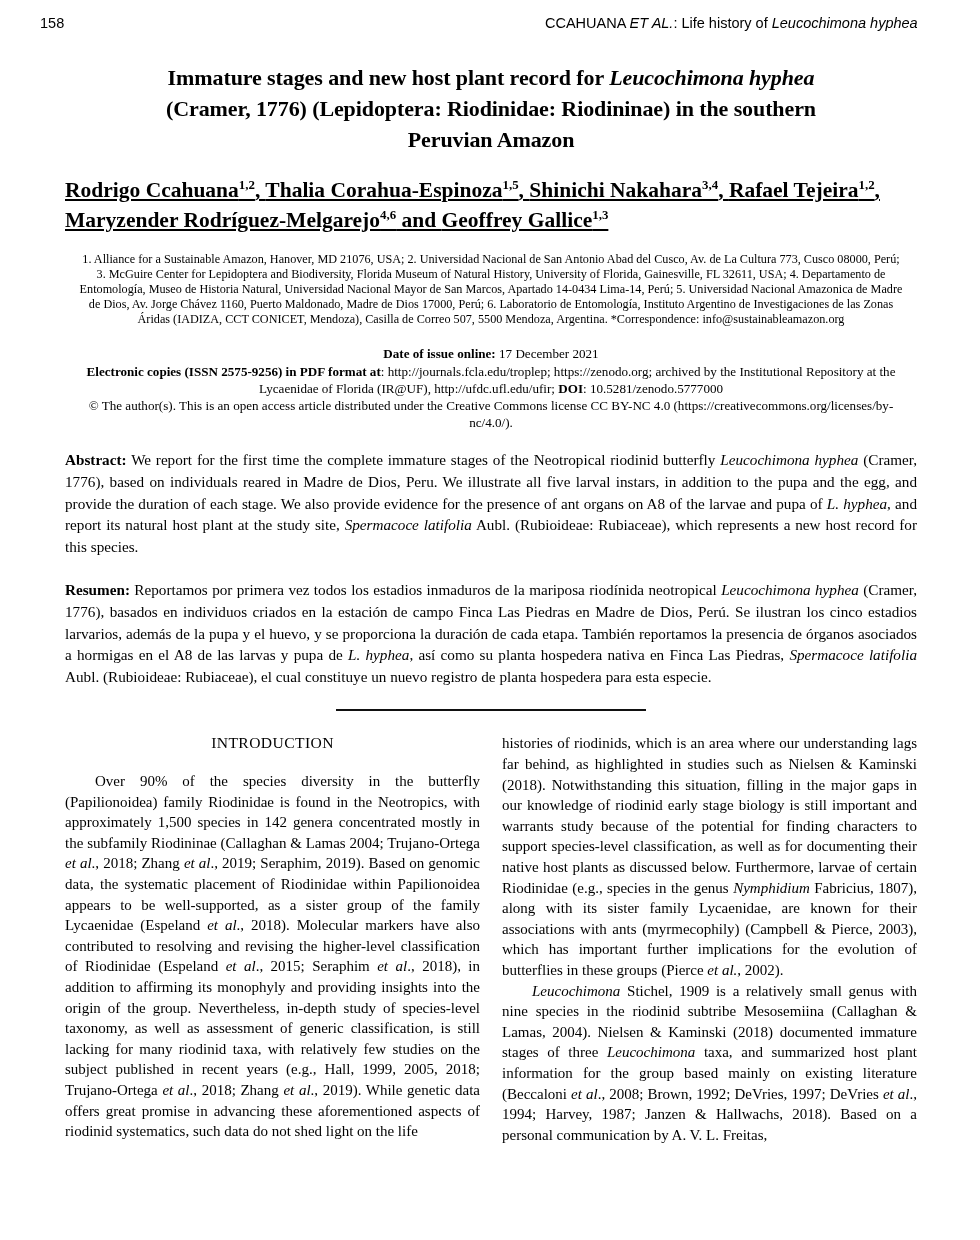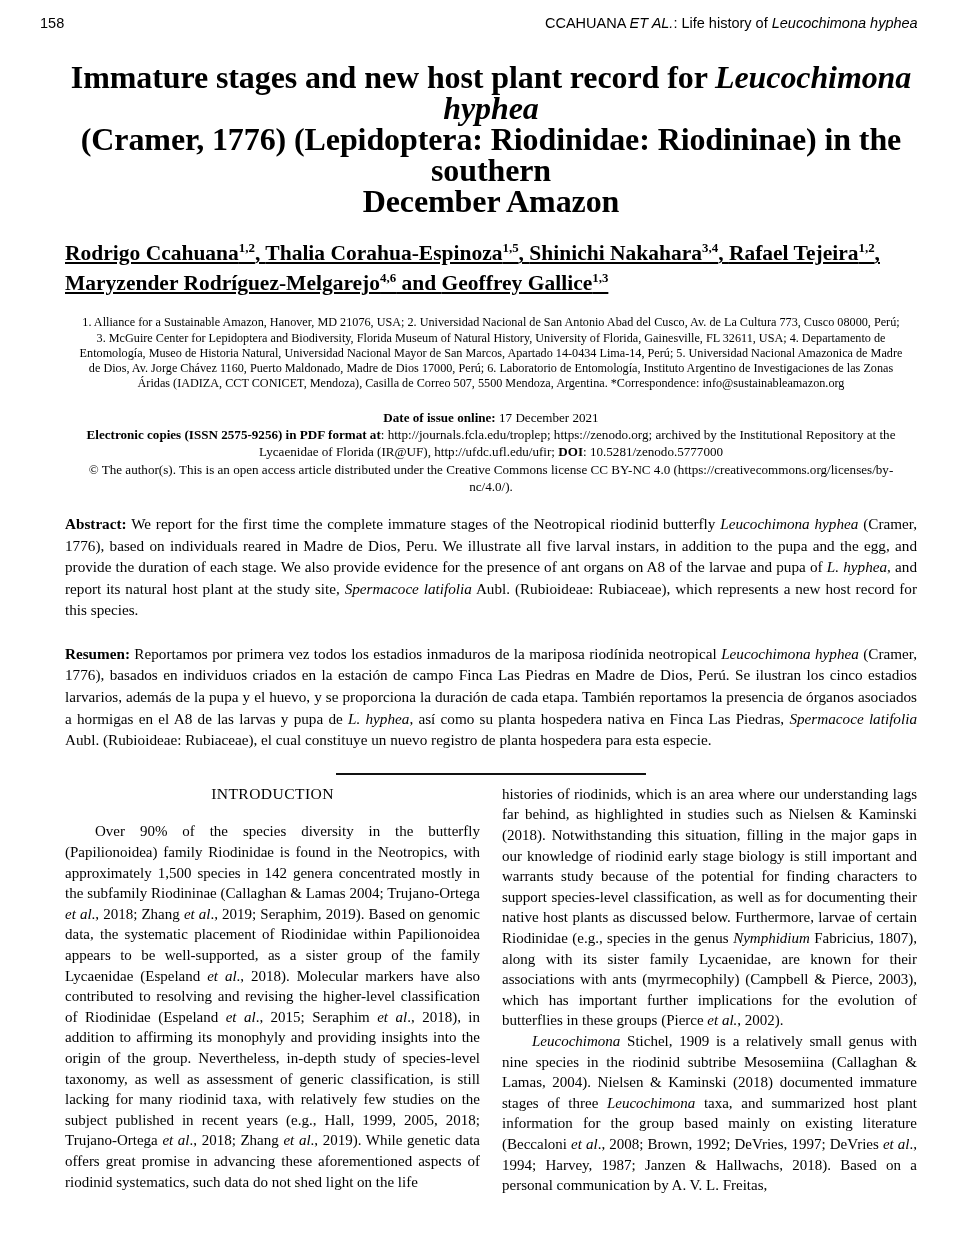--- a/index.html
+++ b/index.html
@@ -57,21 +57,21 @@
   .content {
     position: absolute;
     left: 65px;
     top: 0;
     width: 852px;
   }
   .title {
     margin-top: 62px;
     text-align: center;
     font-weight: bold;
-    font-size: 32px;
+    font-size: 22px;
     line-height: 31px;
     letter-spacing: -0.1px;
   }
   .title .ital { font-style: italic; }
 
   .authors {
     margin-top: 20px;
     text-align: left;
     font-weight: bold;
     font-size: 21.5px;
@@ -129,21 +129,21 @@
     justify-content: center;
   }
   .divider {
     width: 310px;
     height: 0;
     border-top: 2.2px solid #111111;
   }
 
   
   .columns {
-    margin-top: 9px;
+    margin-top: 22px;
     display: flex;
     gap: 22px;
   }
   .col {
     width: 415px;
     font-size: 15.0px;
     line-height: 20.6px;
     text-align: justify;
   }
   .section-head {
@@ -165,21 +165,21 @@
 
 <div class="page">
 
   <div class="running-head">
     <span class="rh-pagenum">158</span>
     <span class="rh-right"><span>CCAHUANA </span><span class="ital">ET AL.</span><span>:  Life history of </span><span class="ital">Leucochimona hyphea</span></span>
   </div>
 
   <div class="content">
 
-    <h1 class="title"><span>Immature stages and new host plant record for </span><span class="ital">Leucochimona hyphea</span><br><span>(Cramer, 1776) (Lepidoptera: Riodinidae: Riodininae) in the southern</span><br><span>December Amazon</span></h1>
+    <h1 class="title"><span>Immature stages and new host plant record for </span><span class="ital">Leucochimona hyphea</span><br><span>(Cramer, 1776) (Lepidoptera: Riodinidae: Riodininae) in the southern</span><br><span>Peruvian Amazon</span></h1>
 
     <div class="authors"><span><span>Rodrigo Ccahuana</span><sup>1,2</sup><span>, </span></span><span><span>Thalia Corahua-Espinoza</span><sup>1,5</sup><span>, </span></span><span><span>Shinichi Nakahara</span><sup>3,4</sup><span>, </span></span><span><span>Rafael Tejeira</span><sup>1,2</sup><span>, </span></span><span><span>Maryzender Rodríguez-Melgarejo</span><sup>4,6</sup><span> and </span></span><span><span>Geoffrey Gallice</span><sup>1,3</sup></span></div>
 
     <div class="affiliations">1. Alliance for a Sustainable Amazon, Hanover, MD 21076, USA; 2. Universidad Nacional de San Antonio Abad del Cusco, Av. de La Cultura 773, Cusco 08000, Perú; 3. McGuire Center for Lepidoptera and Biodiversity, Florida Museum of Natural History, University of Florida, Gainesville, FL 32611, USA; 4. Departamento de Entomología, Museo de Historia Natural, Universidad Nacional Mayor de San Marcos, Apartado 14-0434 Lima-14, Perú; 5. Universidad Nacional Amazonica de Madre de Dios, Av. Jorge Chávez 1160, Puerto Maldonado, Madre de Dios 17000, Perú; 6. Laboratorio de Entomología, Instituto Argentino de Investigaciones de las Zonas Áridas (IADIZA, CCT CONICET, Mendoza), Casilla de Correo 507, 5500 Mendoza, Argentina. *Correspondence: info@sustainableamazon.org</div>
 
     <div class="pubinfo">
       <div><b>Date of issue online:</b><span> 17 December 2021</span></div>
       <div><b>Electronic copies (ISSN 2575-9256) in PDF format at</b><span>: http://journals.fcla.edu/troplep; https://zenodo.org; archived by the Institutional Repository at the Lycaenidae of Florida (IR@UF), http://ufdc.ufl.edu/ufir; </span><b>DOI</b><span>: 10.5281/zenodo.5777000</span></div>
       <div>© The author(s). This is an open access article distributed under the Creative Commons license CC BY-NC 4.0 (https://creativecommons.org/licenses/by-nc/4.0/).</div>
     </div>

